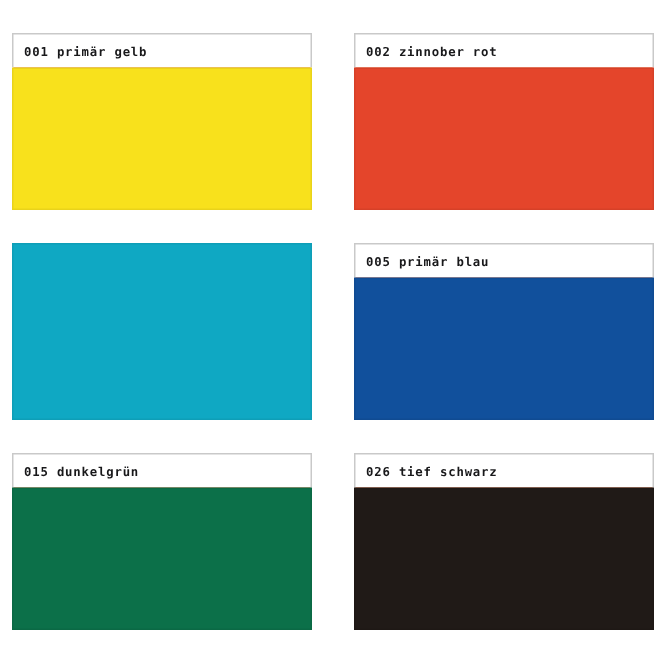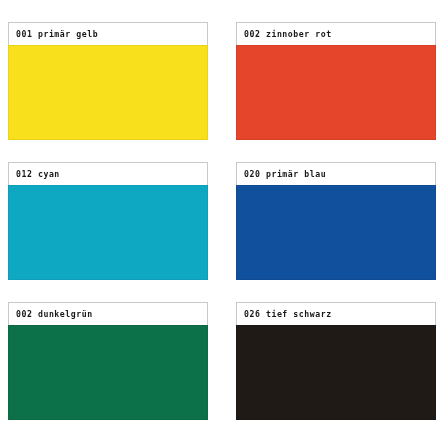--- a/index.html
+++ b/index.html
@@ -74,36 +74,33 @@
     </div>
 
     <div class="swatch-card">
       <div class="swatch-label">
         <span class="swatch-label-text">002 zinnober rot</span>
       </div>
       <div class="swatch-color" style="background-color: rgb(228, 69, 43);"></div>
     </div>
 
     <div class="swatch-card">
-      <div class="swatch-label">
-        <span class="swatch-label-text">012 cyan</span>
-      </div>
       <div class="swatch-color" style="background-color: rgb(15, 168, 195);"></div>
     </div>
 
     <div class="swatch-card">
       <div class="swatch-label">
-        <span class="swatch-label-text">020 primär blau</span>
+        <span class="swatch-label-text">005 primär blau</span>
       </div>
       <div class="swatch-color" style="background-color: rgb(17, 80, 156);"></div>
     </div>
 
     <div class="swatch-card">
       <div class="swatch-label">
-        <span class="swatch-label-text">002 dunkelgrün</span>
+        <span class="swatch-label-text">015 dunkelgrün</span>
       </div>
       <div class="swatch-color" style="background-color: rgb(12, 112, 73);"></div>
     </div>
 
     <div class="swatch-card">
       <div class="swatch-label">
         <span class="swatch-label-text">026 tief schwarz</span>
       </div>
       <div class="swatch-color" style="background-color: rgb(32, 26, 23);"></div>
     </div>

